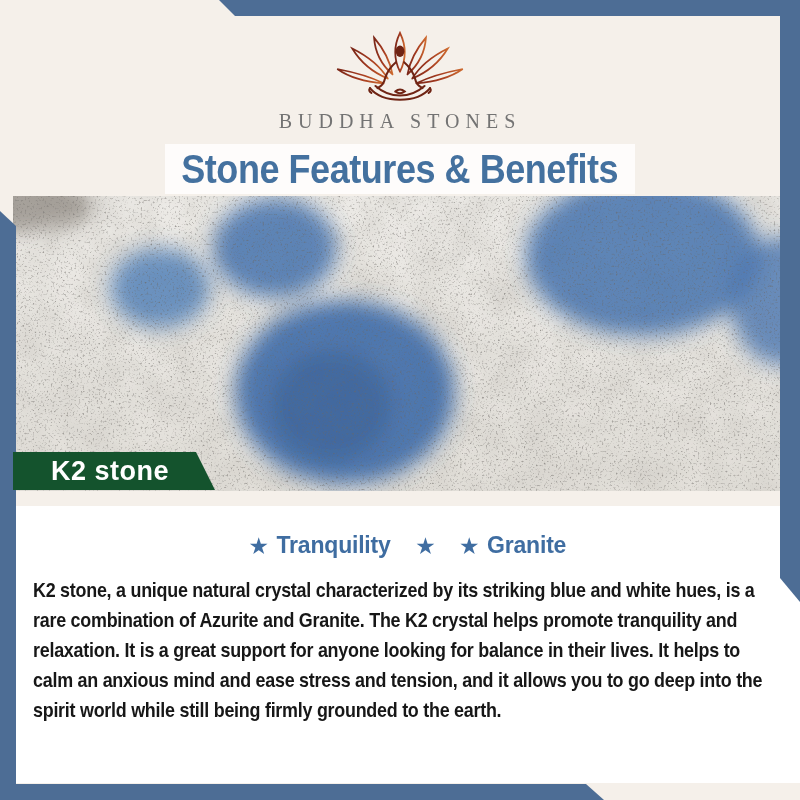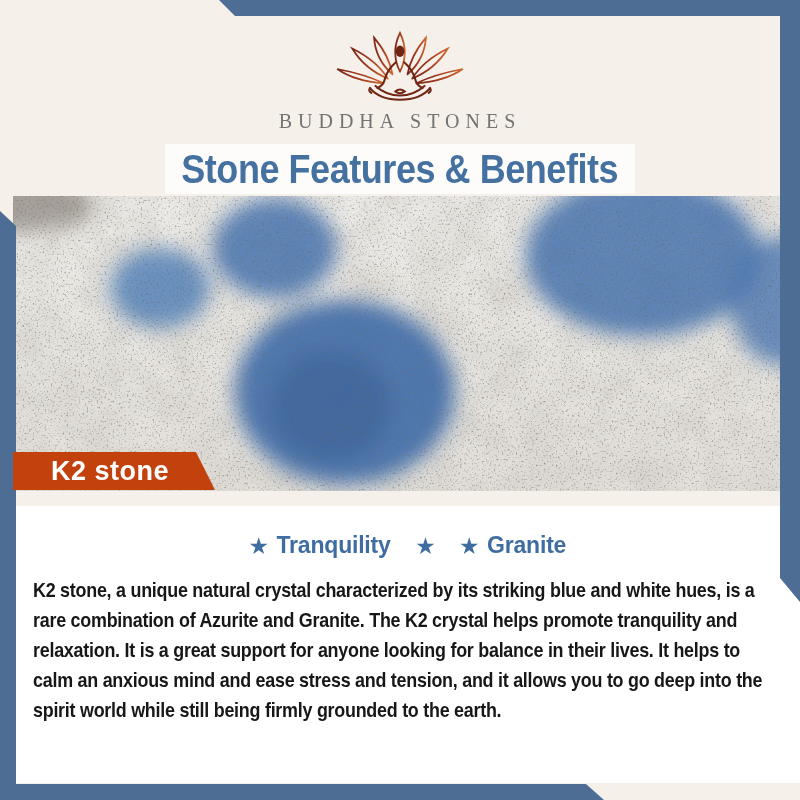--- a/index.html
+++ b/index.html
@@ -32,21 +32,21 @@
   }
   #page-title{
     font-weight:700;font-size:40px;color:#44719f;white-space:nowrap;
     transform:scaleX(0.9);letter-spacing:-0.5px;
   }
   
   #photo{position:absolute;left:13px;top:196px;width:767px;height:295px;z-index:2;}
   #photo svg{display:block;}
   #photo-label-banner{
     position:absolute;left:13px;top:452px;width:202px;height:38px;
-    background:#c2410c;z-index:6;
+    background:#14532d;z-index:6;
     clip-path:polygon(0 0,183px 0,202px 38px,0 38px);
     display:flex;align-items:center;
   }
   #photo-label{
     color:#ffffff;font-weight:700;font-size:27px;letter-spacing:0.5px;
     padding-left:38px;
   }
   
   #content-box{
     position:absolute;left:16px;top:506px;width:784px;height:277px;

